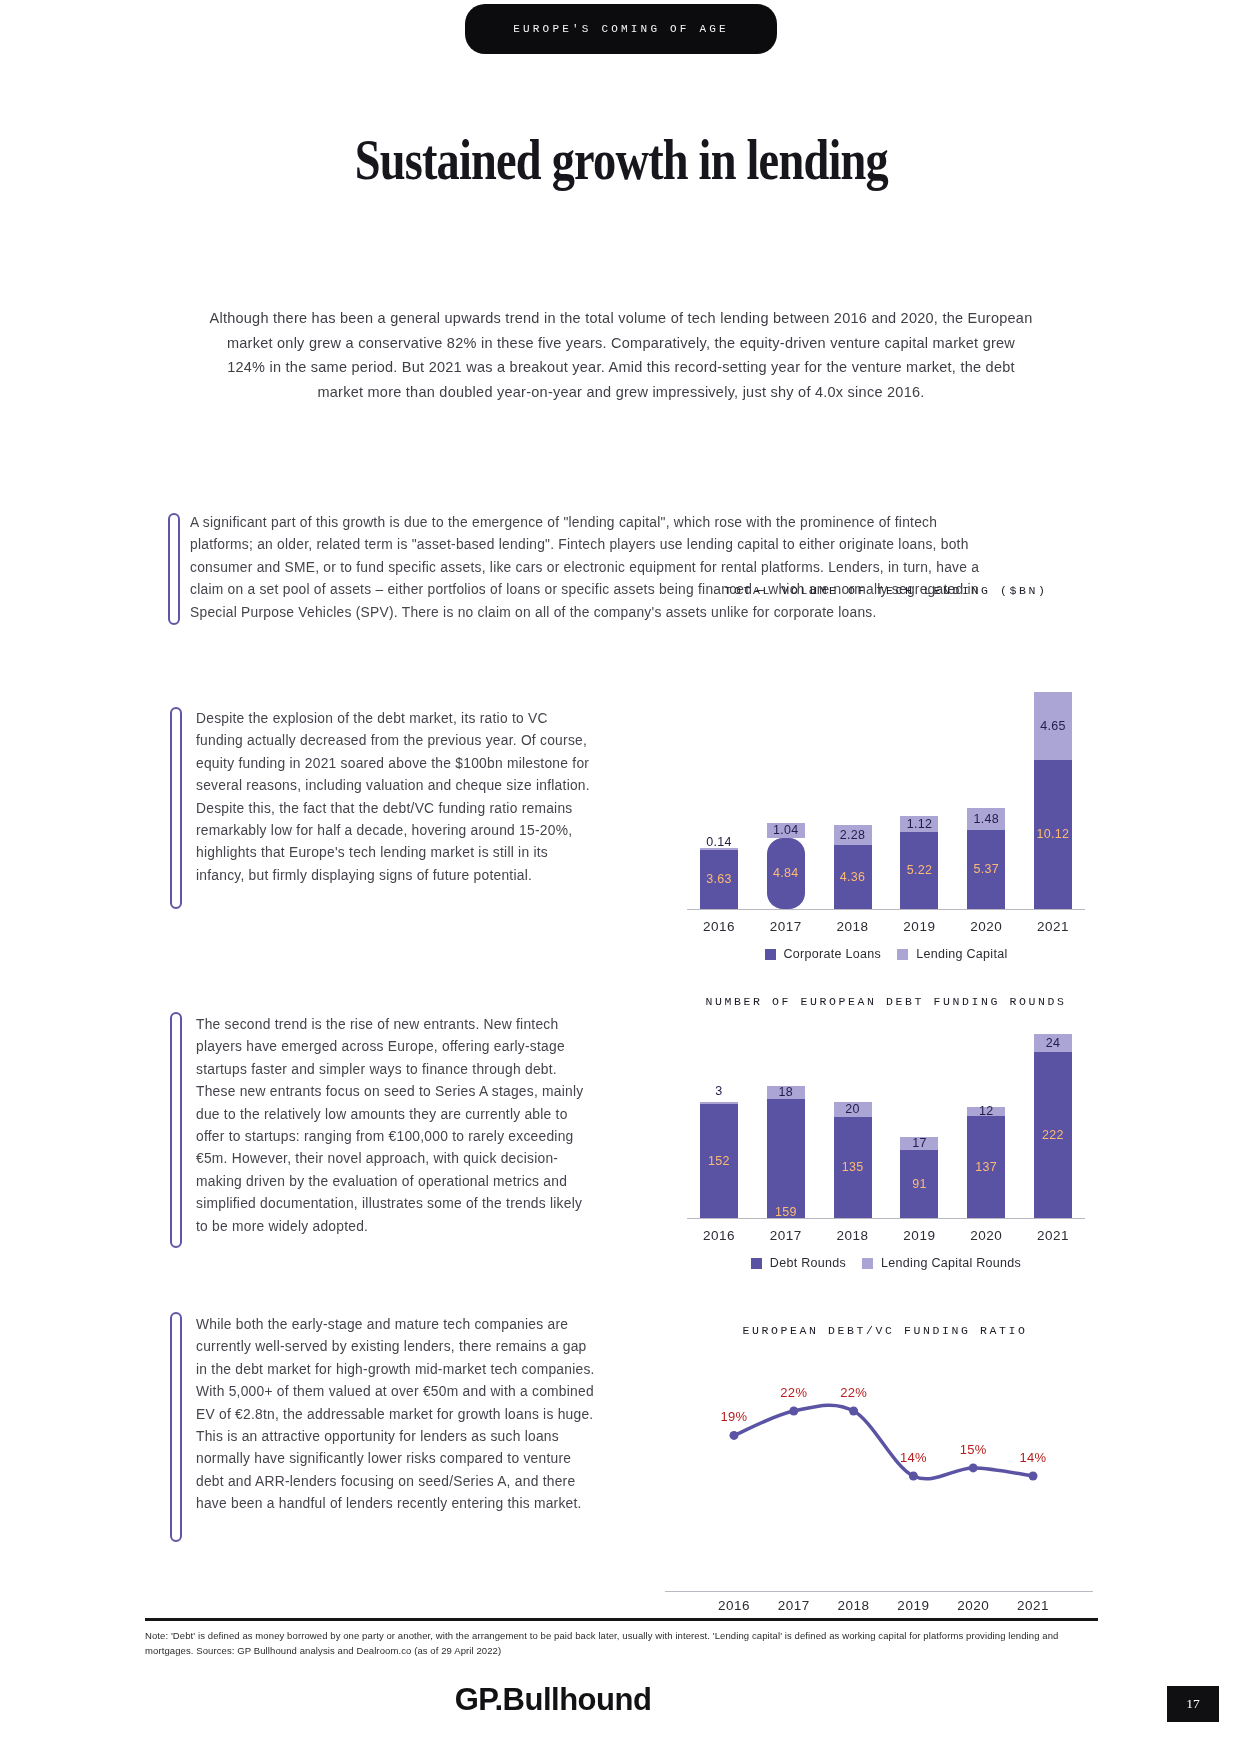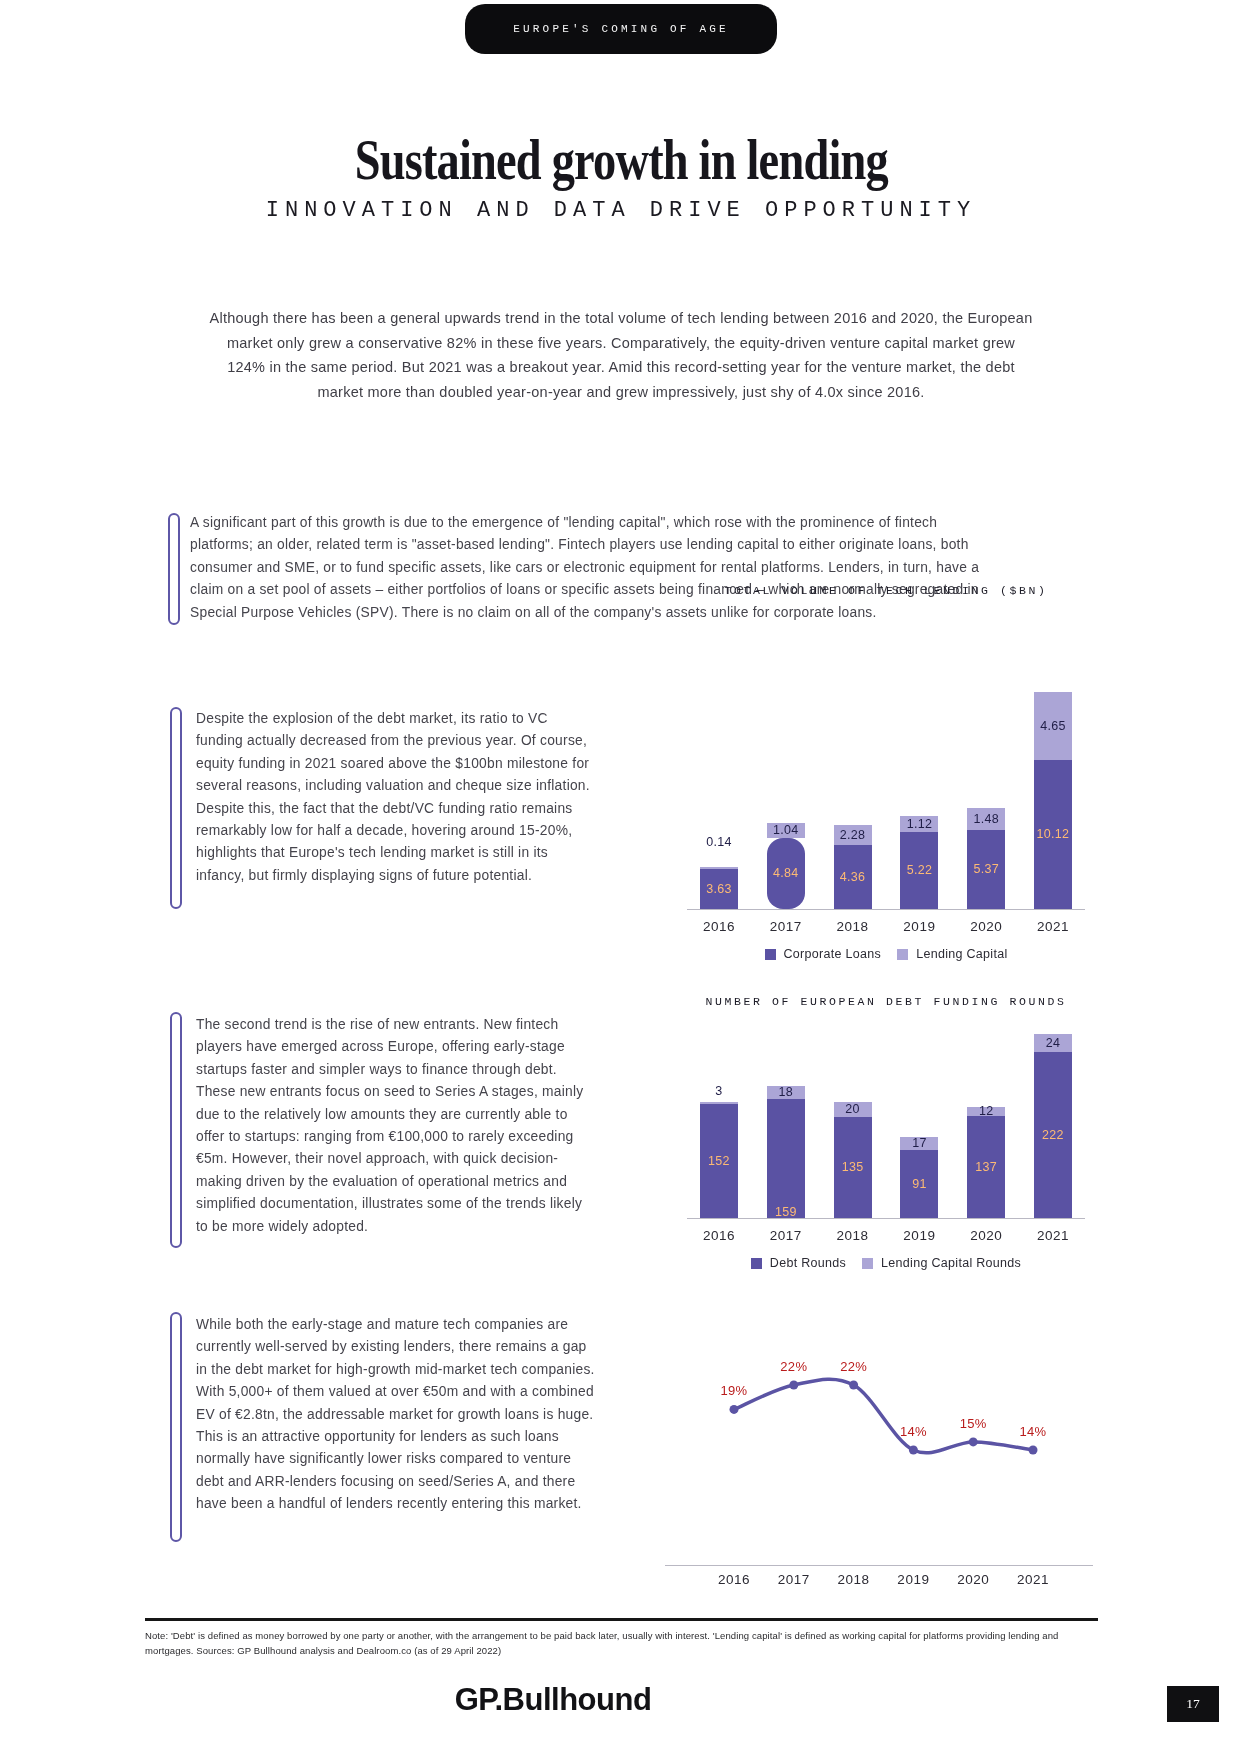--- a/index.html
+++ b/index.html
@@ -72,21 +72,20 @@
 
 <div class="page">
 
   <div class="banner">
     <span>EUROPE'S COMING OF AGE</span>
   </div>
 
   <h1 class="title" style="margin:0;">
     <span>Sustained growth in lending</span>
   </h1>
-  <div class="subtitle">INNOVATION AND DATA DRIVE OPPORTUNITY</div>
 
   <p class="intro" style="margin:0;">Although there has been a general upwards trend in the total volume of tech lending between 2016 and 2020, the European market only grew a conservative 82% in these five years. Comparatively, the equity-driven venture capital market grew 124% in the same period. But 2021 was a breakout year. Amid this record-setting year for the venture market, the debt market more than doubled year-on-year and grew impressively, just shy of 4.0x since 2016.</p>
 
   <span class="bracket" style="left:168px;top:513px;height:112px;"></span>
   <p class="callout-text" style="margin:0;left:190px;top:512px;width:800px;">A significant part of this growth is due to the emergence of "lending capital", which rose with the prominence of fintech platforms; an older, related term is "asset-based lending". Fintech players use lending capital to either originate loans, both consumer and SME, or to fund specific assets, like cars or electronic equipment for rental platforms. Lenders, in turn, have a claim on a set pool of assets – either portfolios of loans or specific assets being financed – which are normally segregated in Special Purpose Vehicles (SPV). There is no claim on all of the company's assets unlike for corporate loans.</p>
 
   <span class="bracket" style="left:170px;top:707px;height:202px;"></span>
   <p class="callout-text" style="margin:0;left:196px;top:708px;width:402px;">Despite the explosion of the debt market, its ratio to VC funding actually decreased from the previous year. Of course, equity funding in 2021 soared above the $100bn milestone for several reasons, including valuation and cheque size inflation. Despite this, the fact that the debt/VC funding ratio remains remarkably low for half a decade, hovering around 15-20%, highlights that Europe's tech lending market is still in its infancy, but firmly displaying signs of future potential.</p>
 
   <span class="bracket" style="left:170px;top:1012px;height:236px;"></span>
@@ -95,21 +94,21 @@
   <span class="bracket" style="left:170px;top:1312px;height:230px;"></span>
   <p class="callout-text" style="margin:0;left:196px;top:1314px;width:402px;">While both the early-stage and mature tech companies are currently well-served by existing lenders, there remains a gap in the debt market for high-growth mid-market tech companies. With 5,000+ of them valued at over €50m and with a combined EV of €2.8tn, the addressable market for growth loans is huge. This is an attractive opportunity for lenders as such loans normally have significantly lower risks compared to venture debt and ARR-lenders focusing on seed/Series A, and there have been a handful of lenders recently entering this market.</p>
 
   <div class="chart" style="left:687px;top:584px;">
     <div class="chart-title">TOTAL VOLUME OF TECH LENDING ($BN)</div>
     <div class="plot" style="height:306px;">
         <div class="slot">
           <div class="bar">
             <span class="vlab navy outside" style="bottom: 60.3886px;">0.14</span>
             <div class="seg" style="height: 2.05687px; background: rgb(171, 165, 214);"></div>
-            <div class="seg" style="height: 40px; background: rgb(90, 82, 163);">
+            <div class="seg" style="height: 59px; background: rgb(90, 82, 163);">
               <span class="vlab white">3.63</span>
             </div>
           </div>
         </div>
         <div class="slot">
           <div class="bar">
             <div class="seg" style="height: 15.2796px; background: rgb(171, 165, 214);">
               <span class="vlab navy">1.04</span>
             </div>
             <div class="seg" style="height: 71.109px; background: rgb(90, 82, 163); border-radius: 16px;">
@@ -255,20 +254,21 @@
           <span class="lg-label">Debt Rounds</span>
         </div>
       <div class="legend-item">
           <span class="sw" style="background: rgb(171, 165, 214);"></span>
           <span class="lg-label">Lending Capital Rounds</span>
         </div>
     </div>
   </div>
 
   <div class="linechart">
+    <div class="chart-title">EUROPEAN DEBT/VC FUNDING RATIO</div>
     <div class="lc-wrap">
       <svg id="lc-svg" width="440" height="240" style="position:absolute;left:0;top:0;overflow:visible;">
           <path d="M69,91.39C78.96666666666667,87.325,108.86666666666667,71.065,128.8,67C148.73333333333335,62.935,168.66666666666666,56.16,188.6,67C208.53333333333333,77.84,228.46666666666664,122.55500000000002,248.39999999999998,132.04000000000002C268.3333333333333,141.52500000000003,288.26666666666665,123.91,308.2,123.91C328.1333333333333,123.91,358.0333333333333,130.685,368,132.04000000000002" fill="none" stroke="#5b54a4" stroke-width="3.5" stroke-linecap="round"></path>
           <circle cx="69" cy="91.39" r="4.5" fill="#5b54a4"></circle>
           <circle cx="128.8" cy="67" r="4.5" fill="#5b54a4"></circle>
           <circle cx="188.6" cy="67" r="4.5" fill="#5b54a4"></circle>
           <circle cx="248.39999999999998" cy="132.04000000000002" r="4.5" fill="#5b54a4"></circle>
           <circle cx="308.2" cy="123.91" r="4.5" fill="#5b54a4"></circle>
           <circle cx="368" cy="132.04000000000002" r="4.5" fill="#5b54a4"></circle>
         </svg>

